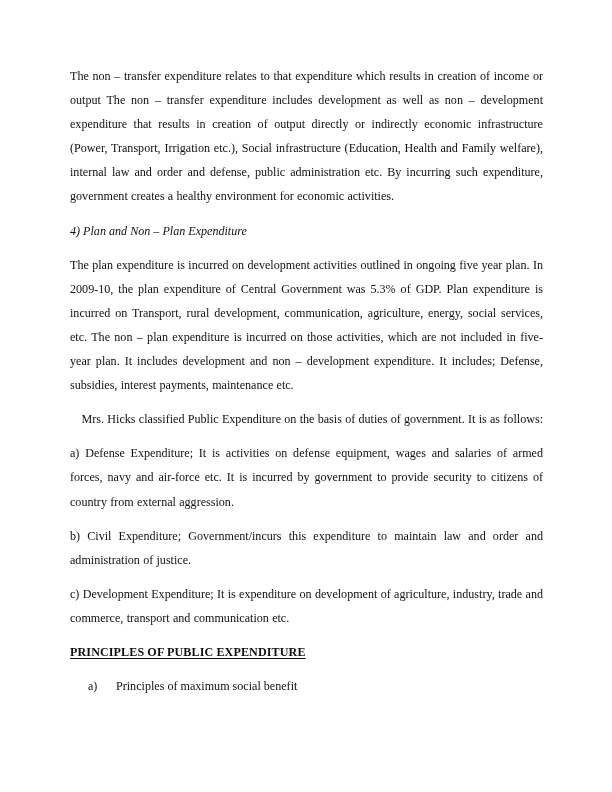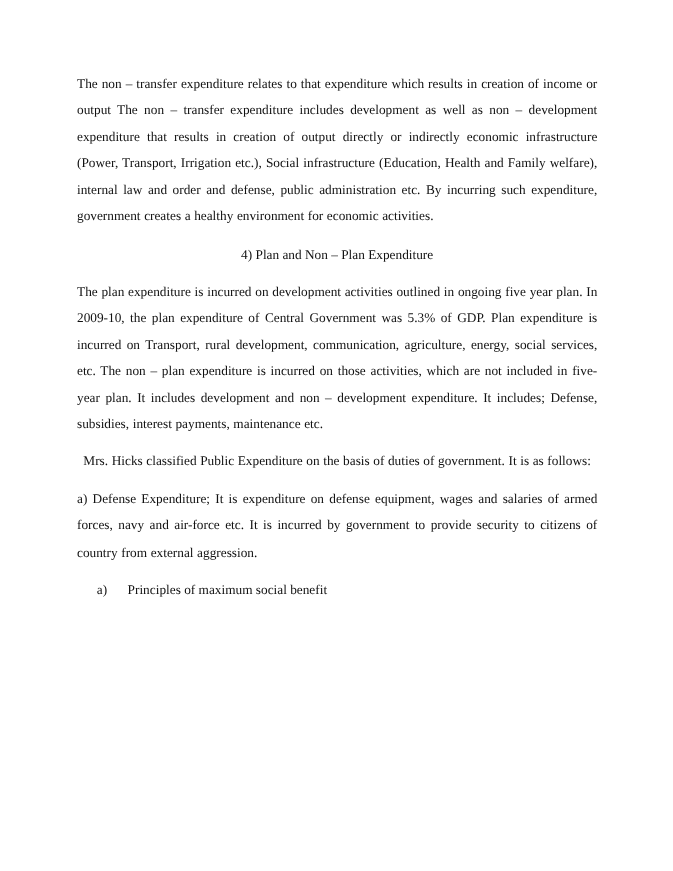--- a/index.html
+++ b/index.html
@@ -31,27 +31,28 @@
     margin: 0 0 10px 0;
     font-size: 12.1px;
     line-height: 24.1px;
     text-align: justify;
     text-justify: inter-word;
     -webkit-hyphens: none;
     hyphens: none;
     word-spacing: 0.02em;
   }
   p.body-par.last-left {
-    text-align: center;
+    text-align: right;
   }
   p.sec-label {
     margin: 0 0 10px 0;
     font-size: 12.1px;
     line-height: 24.1px;
-    text-align: center;
+    text-align: left;
+    font-style: italic;
   }
   h2.doc-heading {
     margin: 0 0 10px 0;
     font-size: 12.1px;
     line-height: 24.1px;
     font-weight: bold;
     text-align: left;
     letter-spacing: 0.1px;
   }
   h2.doc-heading .ul {
@@ -88,24 +89,27 @@
 
     <p class="body-par">The non – transfer expenditure relates to that expenditure which results in creation of income or output The non – transfer expenditure includes development as well as non – development expenditure that results in creation of output directly or indirectly economic infrastructure (Power, Transport, Irrigation etc.), Social infrastructure (Education, Health and Family welfare), internal law and order and defense, public administration etc. By incurring such expenditure, government creates a healthy environment for economic activities.</p>
 
     <p class="sec-label">4) Plan and Non – Plan Expenditure</p>
 
     <p class="body-par">The plan expenditure is incurred on development activities outlined in ongoing five year plan. In 2009-10, the plan expenditure of Central Government was 5.3% of GDP. Plan expenditure is incurred on Transport, rural development, communication, agriculture, energy, social services, etc. The non – plan expenditure is incurred on those activities, which are not included in five-year plan. It includes development and non – development expenditure. It includes; Defense, subsidies, interest payments, maintenance etc.</p>
 
 
     <p class="body-par last-left">Mrs. Hicks classified Public Expenditure on the basis of duties of government. It is as follows:</p>
 
-    <p class="body-par">a) Defense Expenditure; It is expenditure on defense equipment, wages and salaries of armed forces, navy and air-force etc. It is incurred by government to provide security to citizens of country from external aggression.</p>
+    <p class="body-par">a) Defense Expenditure; It is activities on defense equipment, wages and salaries of armed forces, navy and air-force etc. It is incurred by government to provide security to citizens of country from external aggression.</p>
 
+    <p class="body-par">b) Civil Expenditure; Government/incurs this expenditure to maintain law and order and administration of justice.</p>
 
+    <p class="body-par">c) Development Expenditure; It is expenditure on development of agriculture, industry, trade and commerce, transport and communication etc.</p>
 
+    <h2 class="doc-heading"><span class="ul">PRINCIPLES OF PUBLIC EXPENDITURE </span></h2>
 
 
     <ol class="principles">
       <li>
         <span class="marker">a)</span>
         <span class="li-text">Principles of maximum social benefit</span>
       </li>
     </ol>
 
   </div>

